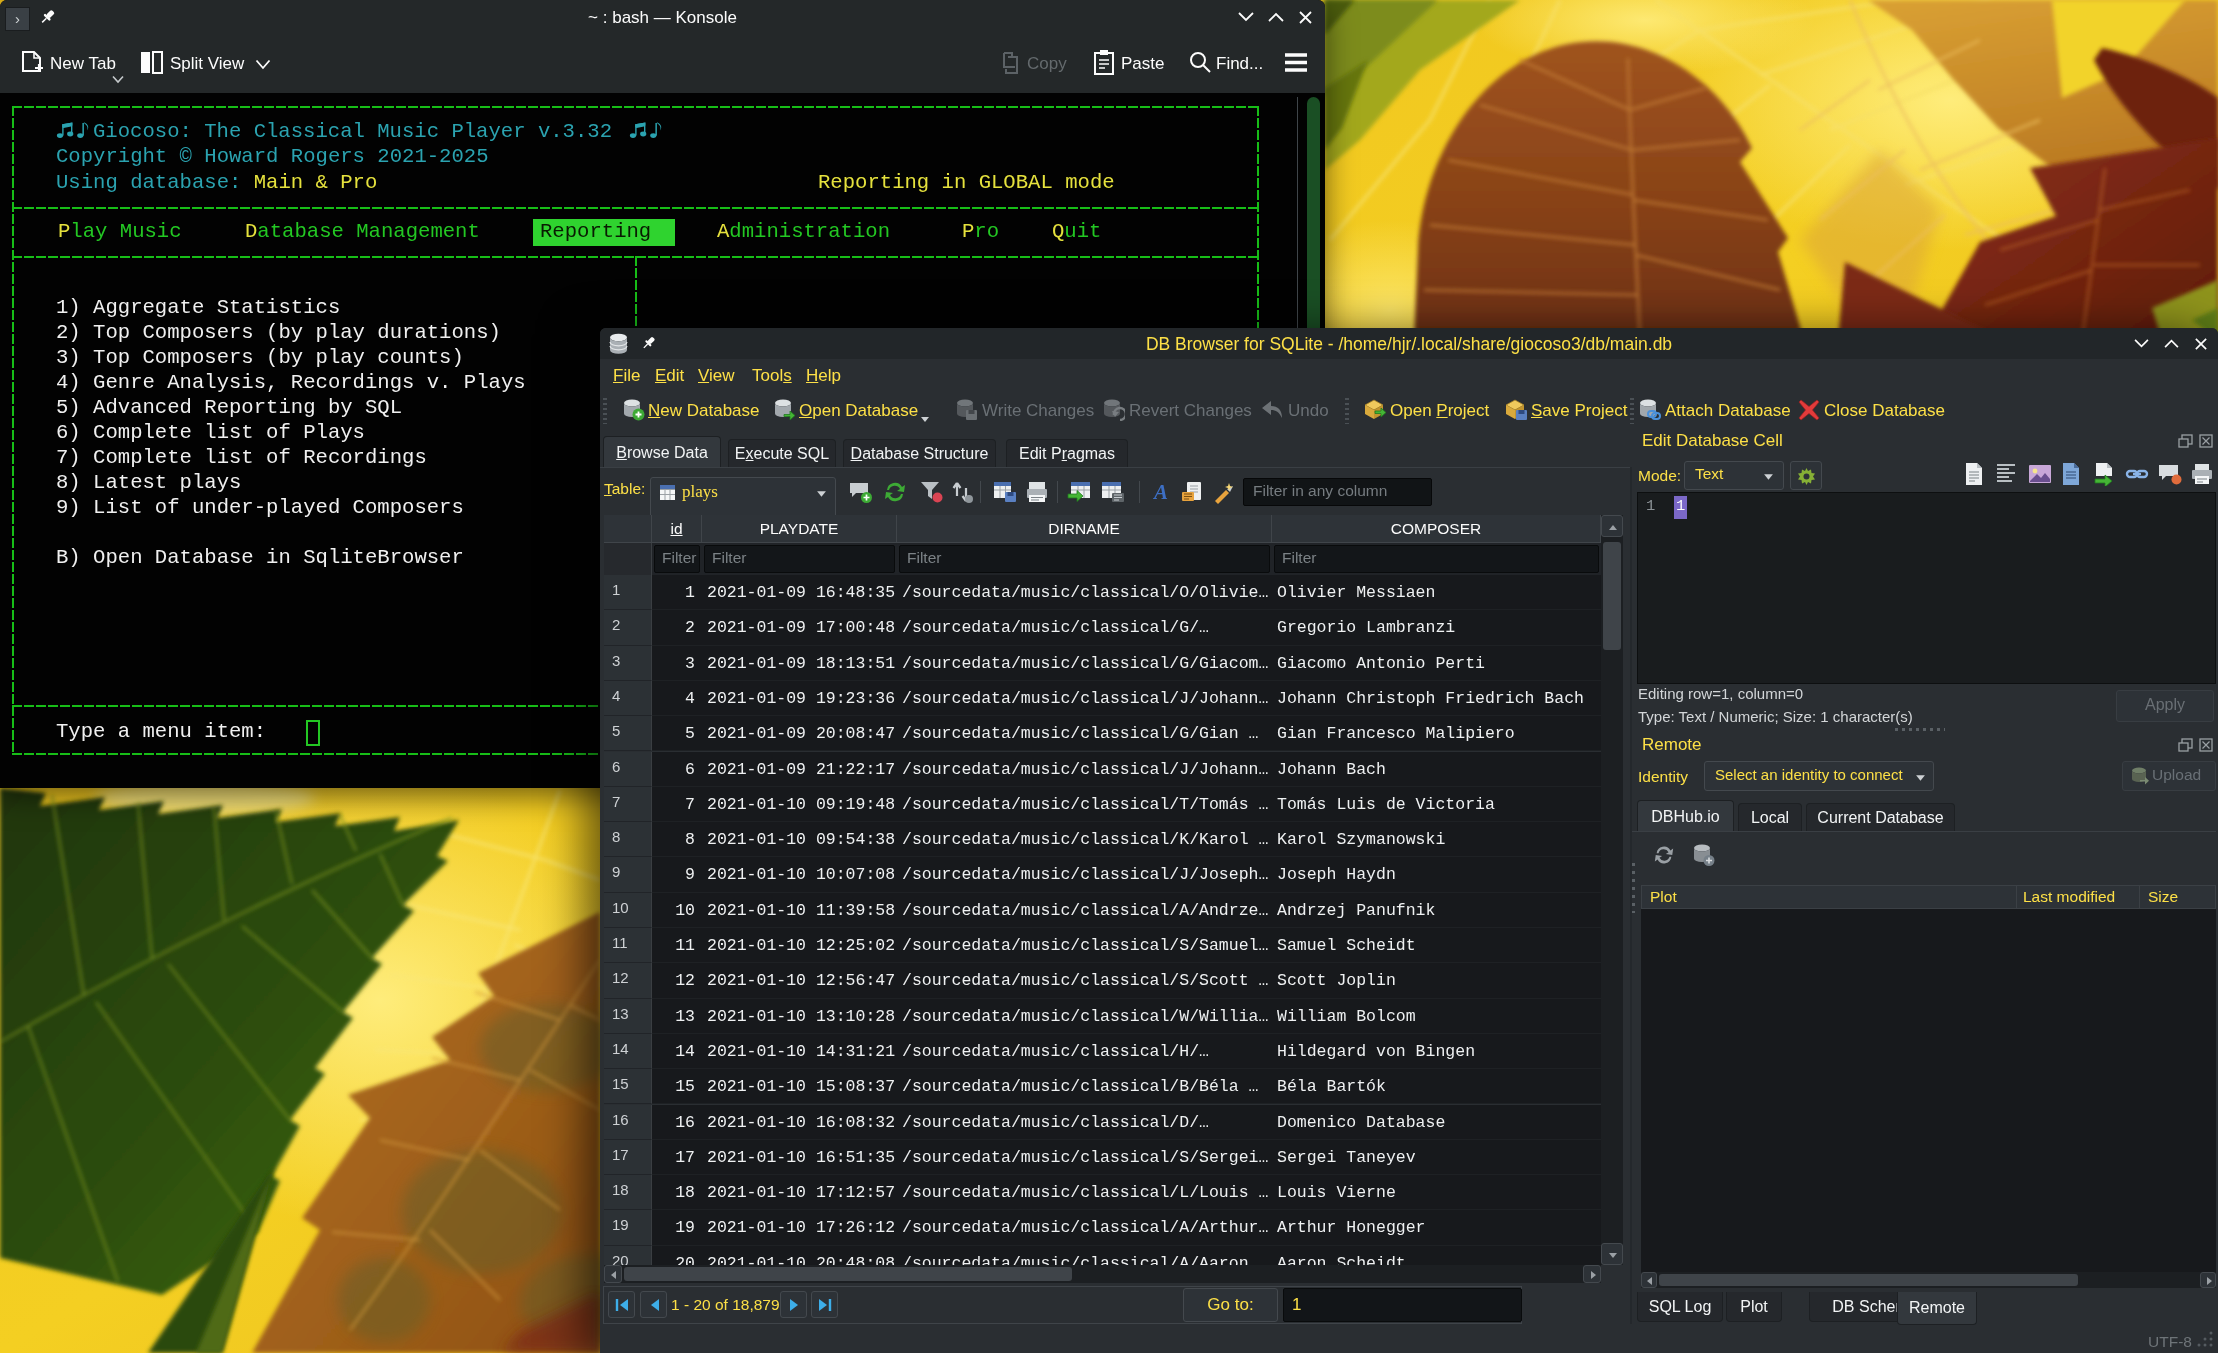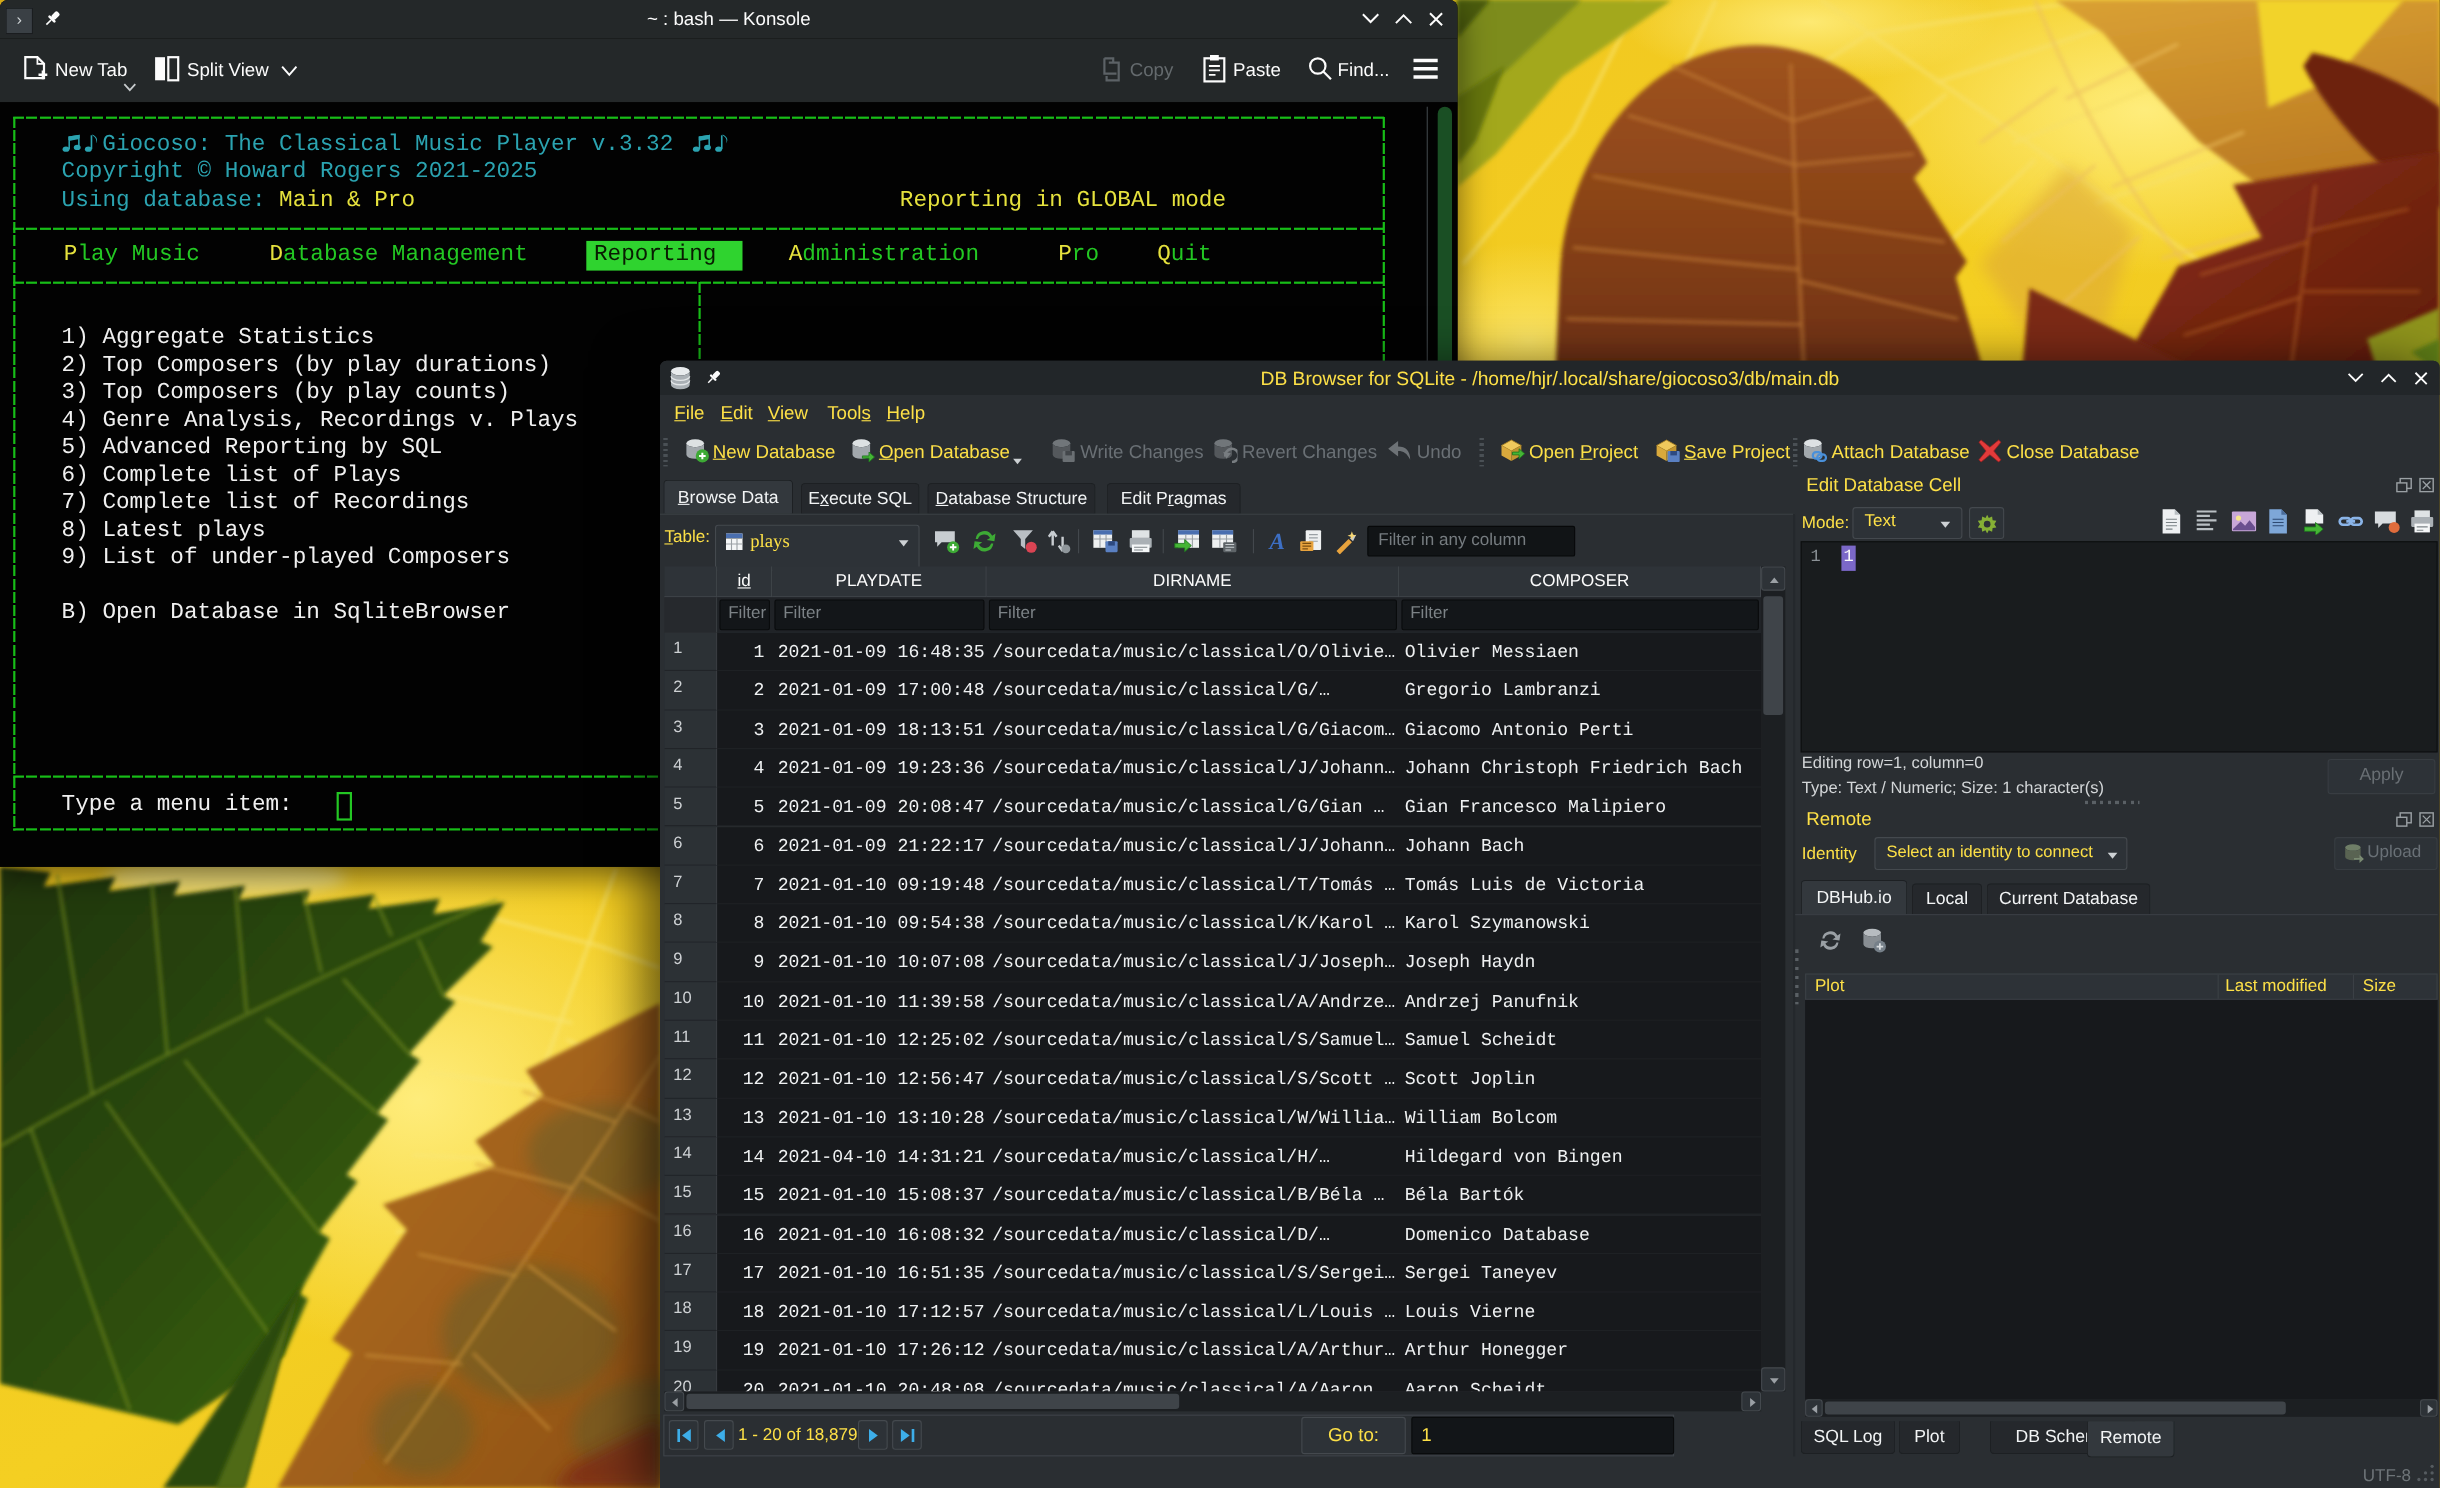--- a/index.html
+++ b/index.html
@@ -595,21 +595,21 @@
 <div class="gut" style="left:0px;top:423.6px;width:48px;height:35.3px;padding:6px 0 0 8px;">13</div>
 <div class="grow" style="left:48px;top:423.6px;height:35.3px;width:949px;">
           <span class="gtx" style="left:0px;width:43px;text-align:right;">13</span>
           <span class="gtx" style="left:55px;">2021-01-10 13:10:28</span>
           <span class="gtx" style="left:250px;">/sourcedata/music/classical/W/Willia…</span>
           <span class="gtx" style="left:625px;">William Bolcom</span>
         </div>
 <div class="gut" style="left:0px;top:458.9px;width:48px;height:35.3px;padding:6px 0 0 8px;">14</div>
 <div class="grow" style="left:48px;top:458.9px;height:35.3px;width:949px;">
           <span class="gtx" style="left:0px;width:43px;text-align:right;">14</span>
-          <span class="gtx" style="left:55px;">2021-04-10 14:31:21</span>
+          <span class="gtx" style="left:55px;">2021-01-10 14:31:21</span>
           <span class="gtx" style="left:250px;">/sourcedata/music/classical/H/…</span>
           <span class="gtx" style="left:625px;">Hildegard von Bingen</span>
         </div>
 <div class="gut" style="left:0px;top:494.2px;width:48px;height:35.3px;padding:6px 0 0 8px;">15</div>
 <div class="grow" style="left:48px;top:494.2px;height:35.3px;width:949px;">
           <span class="gtx" style="left:0px;width:43px;text-align:right;">15</span>
           <span class="gtx" style="left:55px;">2021-01-10 15:08:37</span>
           <span class="gtx" style="left:250px;">/sourcedata/music/classical/B/Béla …</span>
           <span class="gtx" style="left:625px;">Béla Bartók</span>
         </div>

